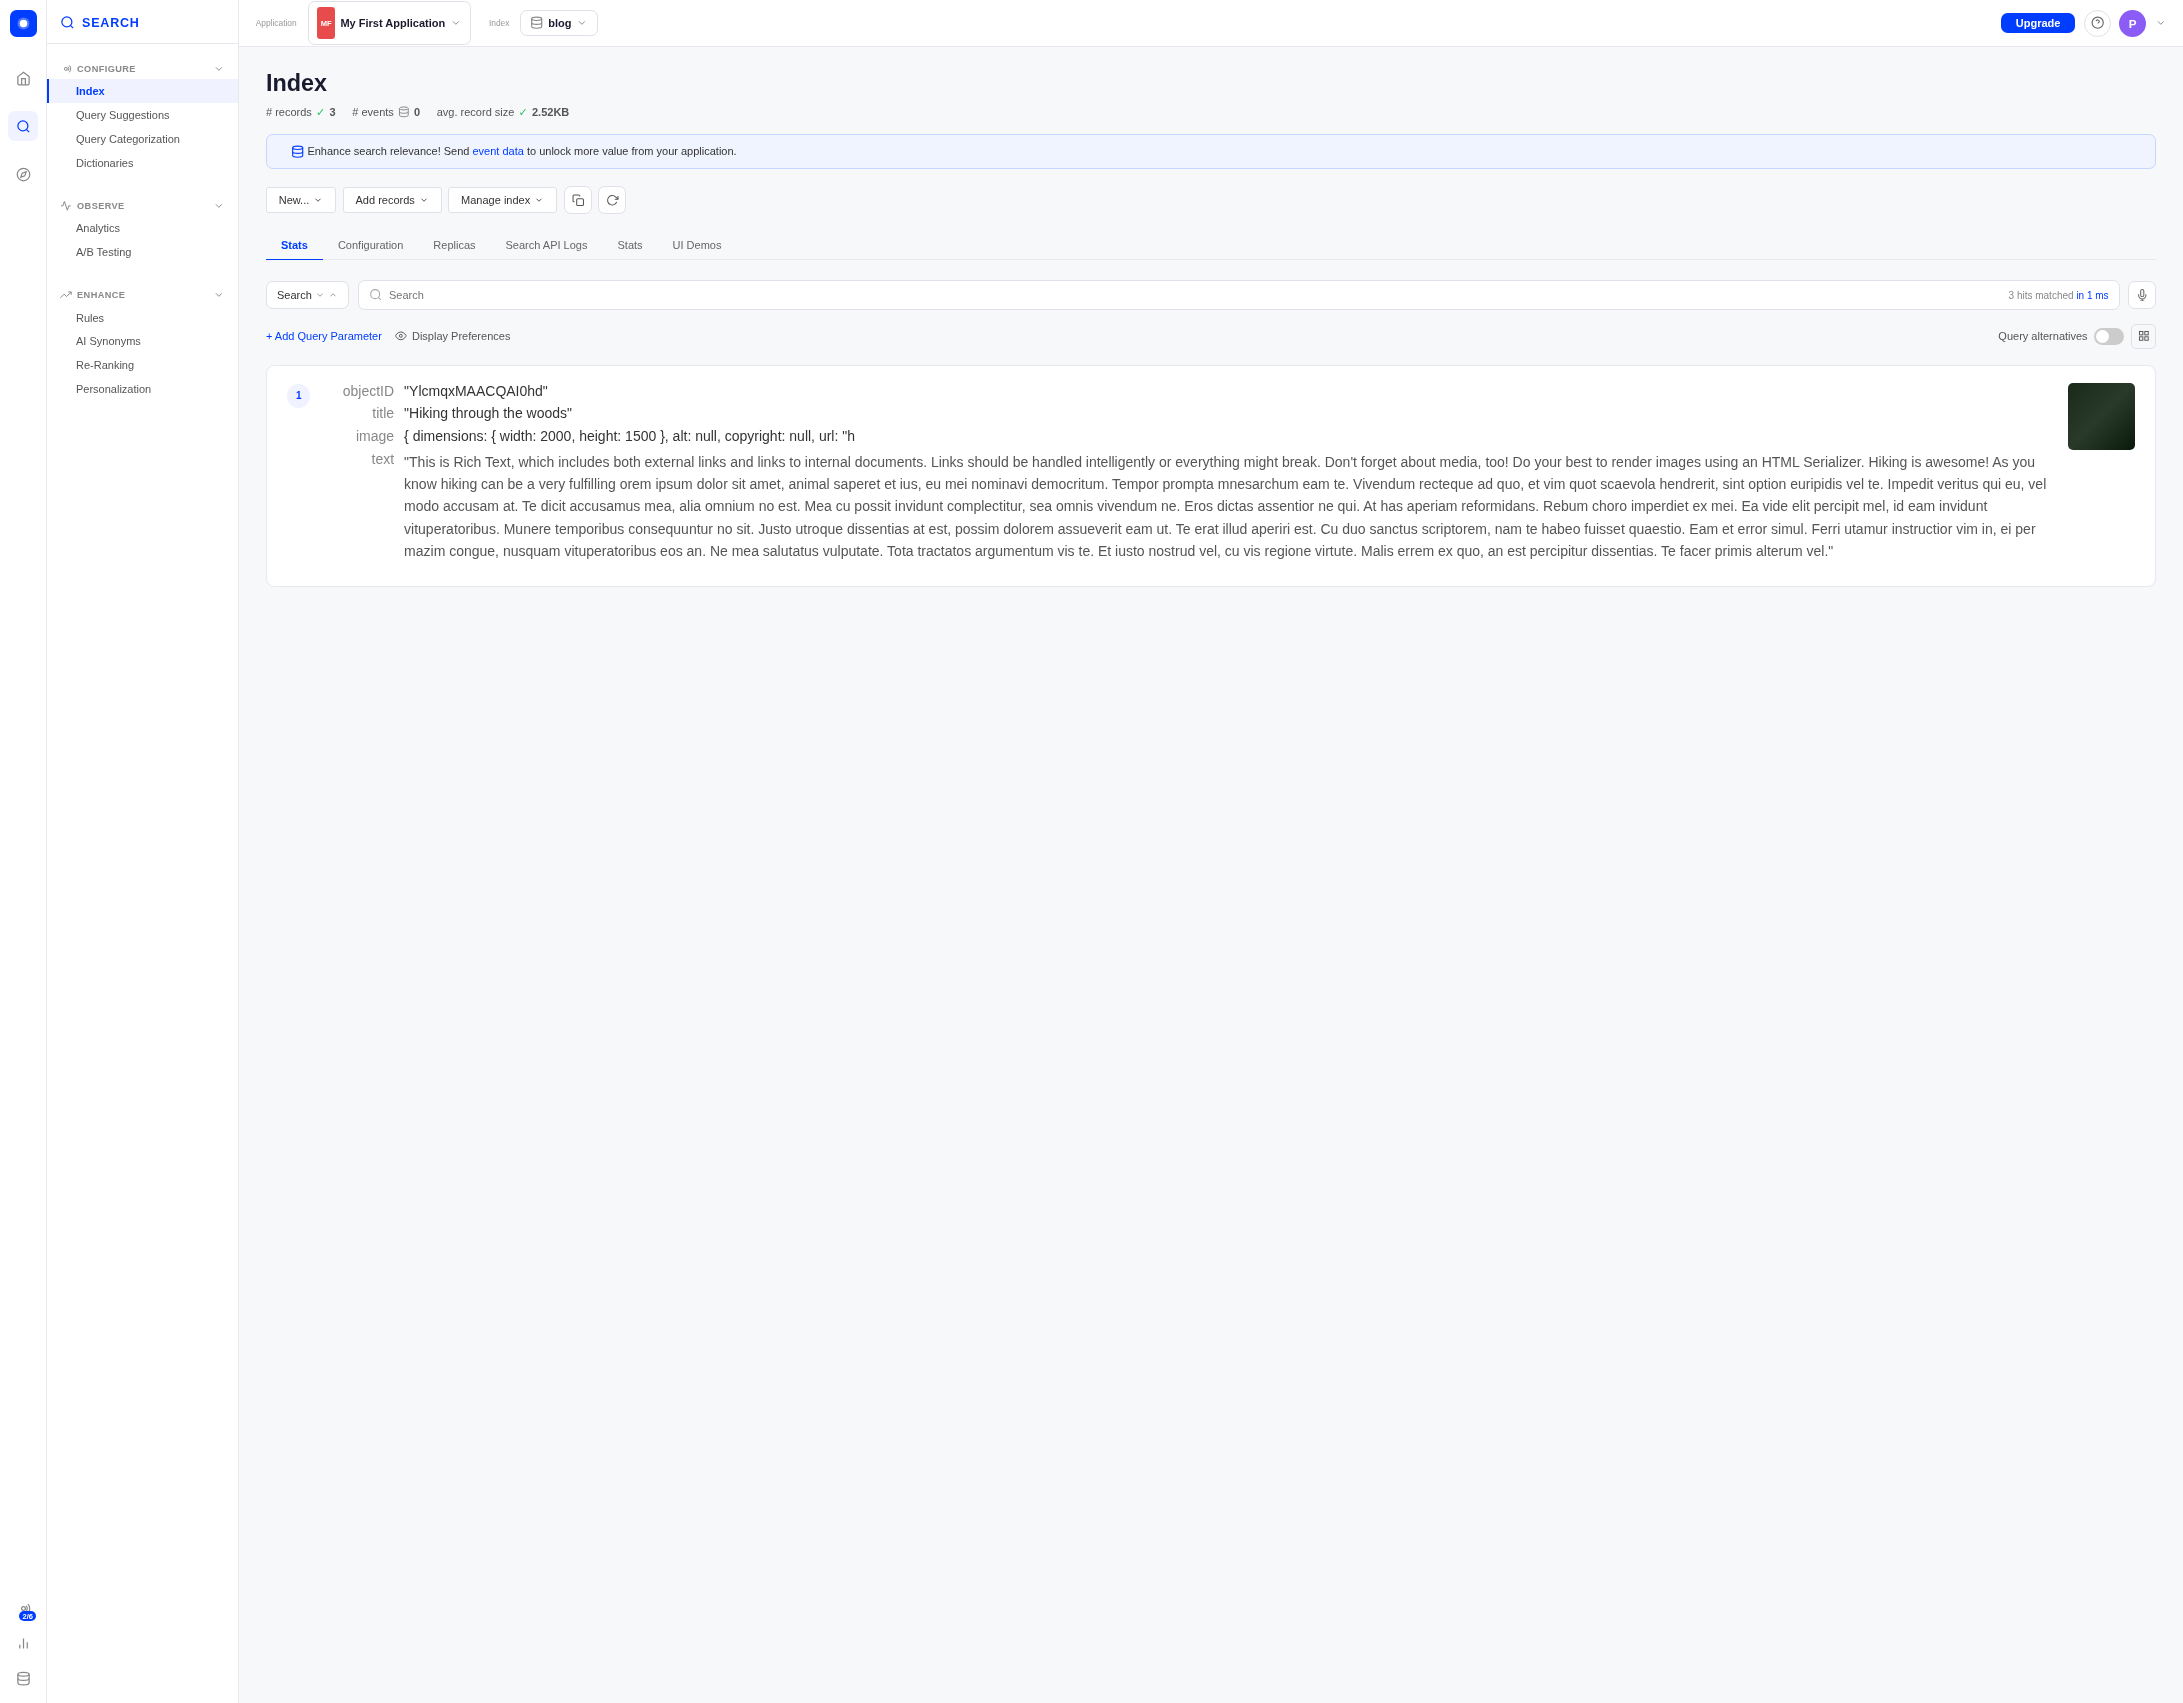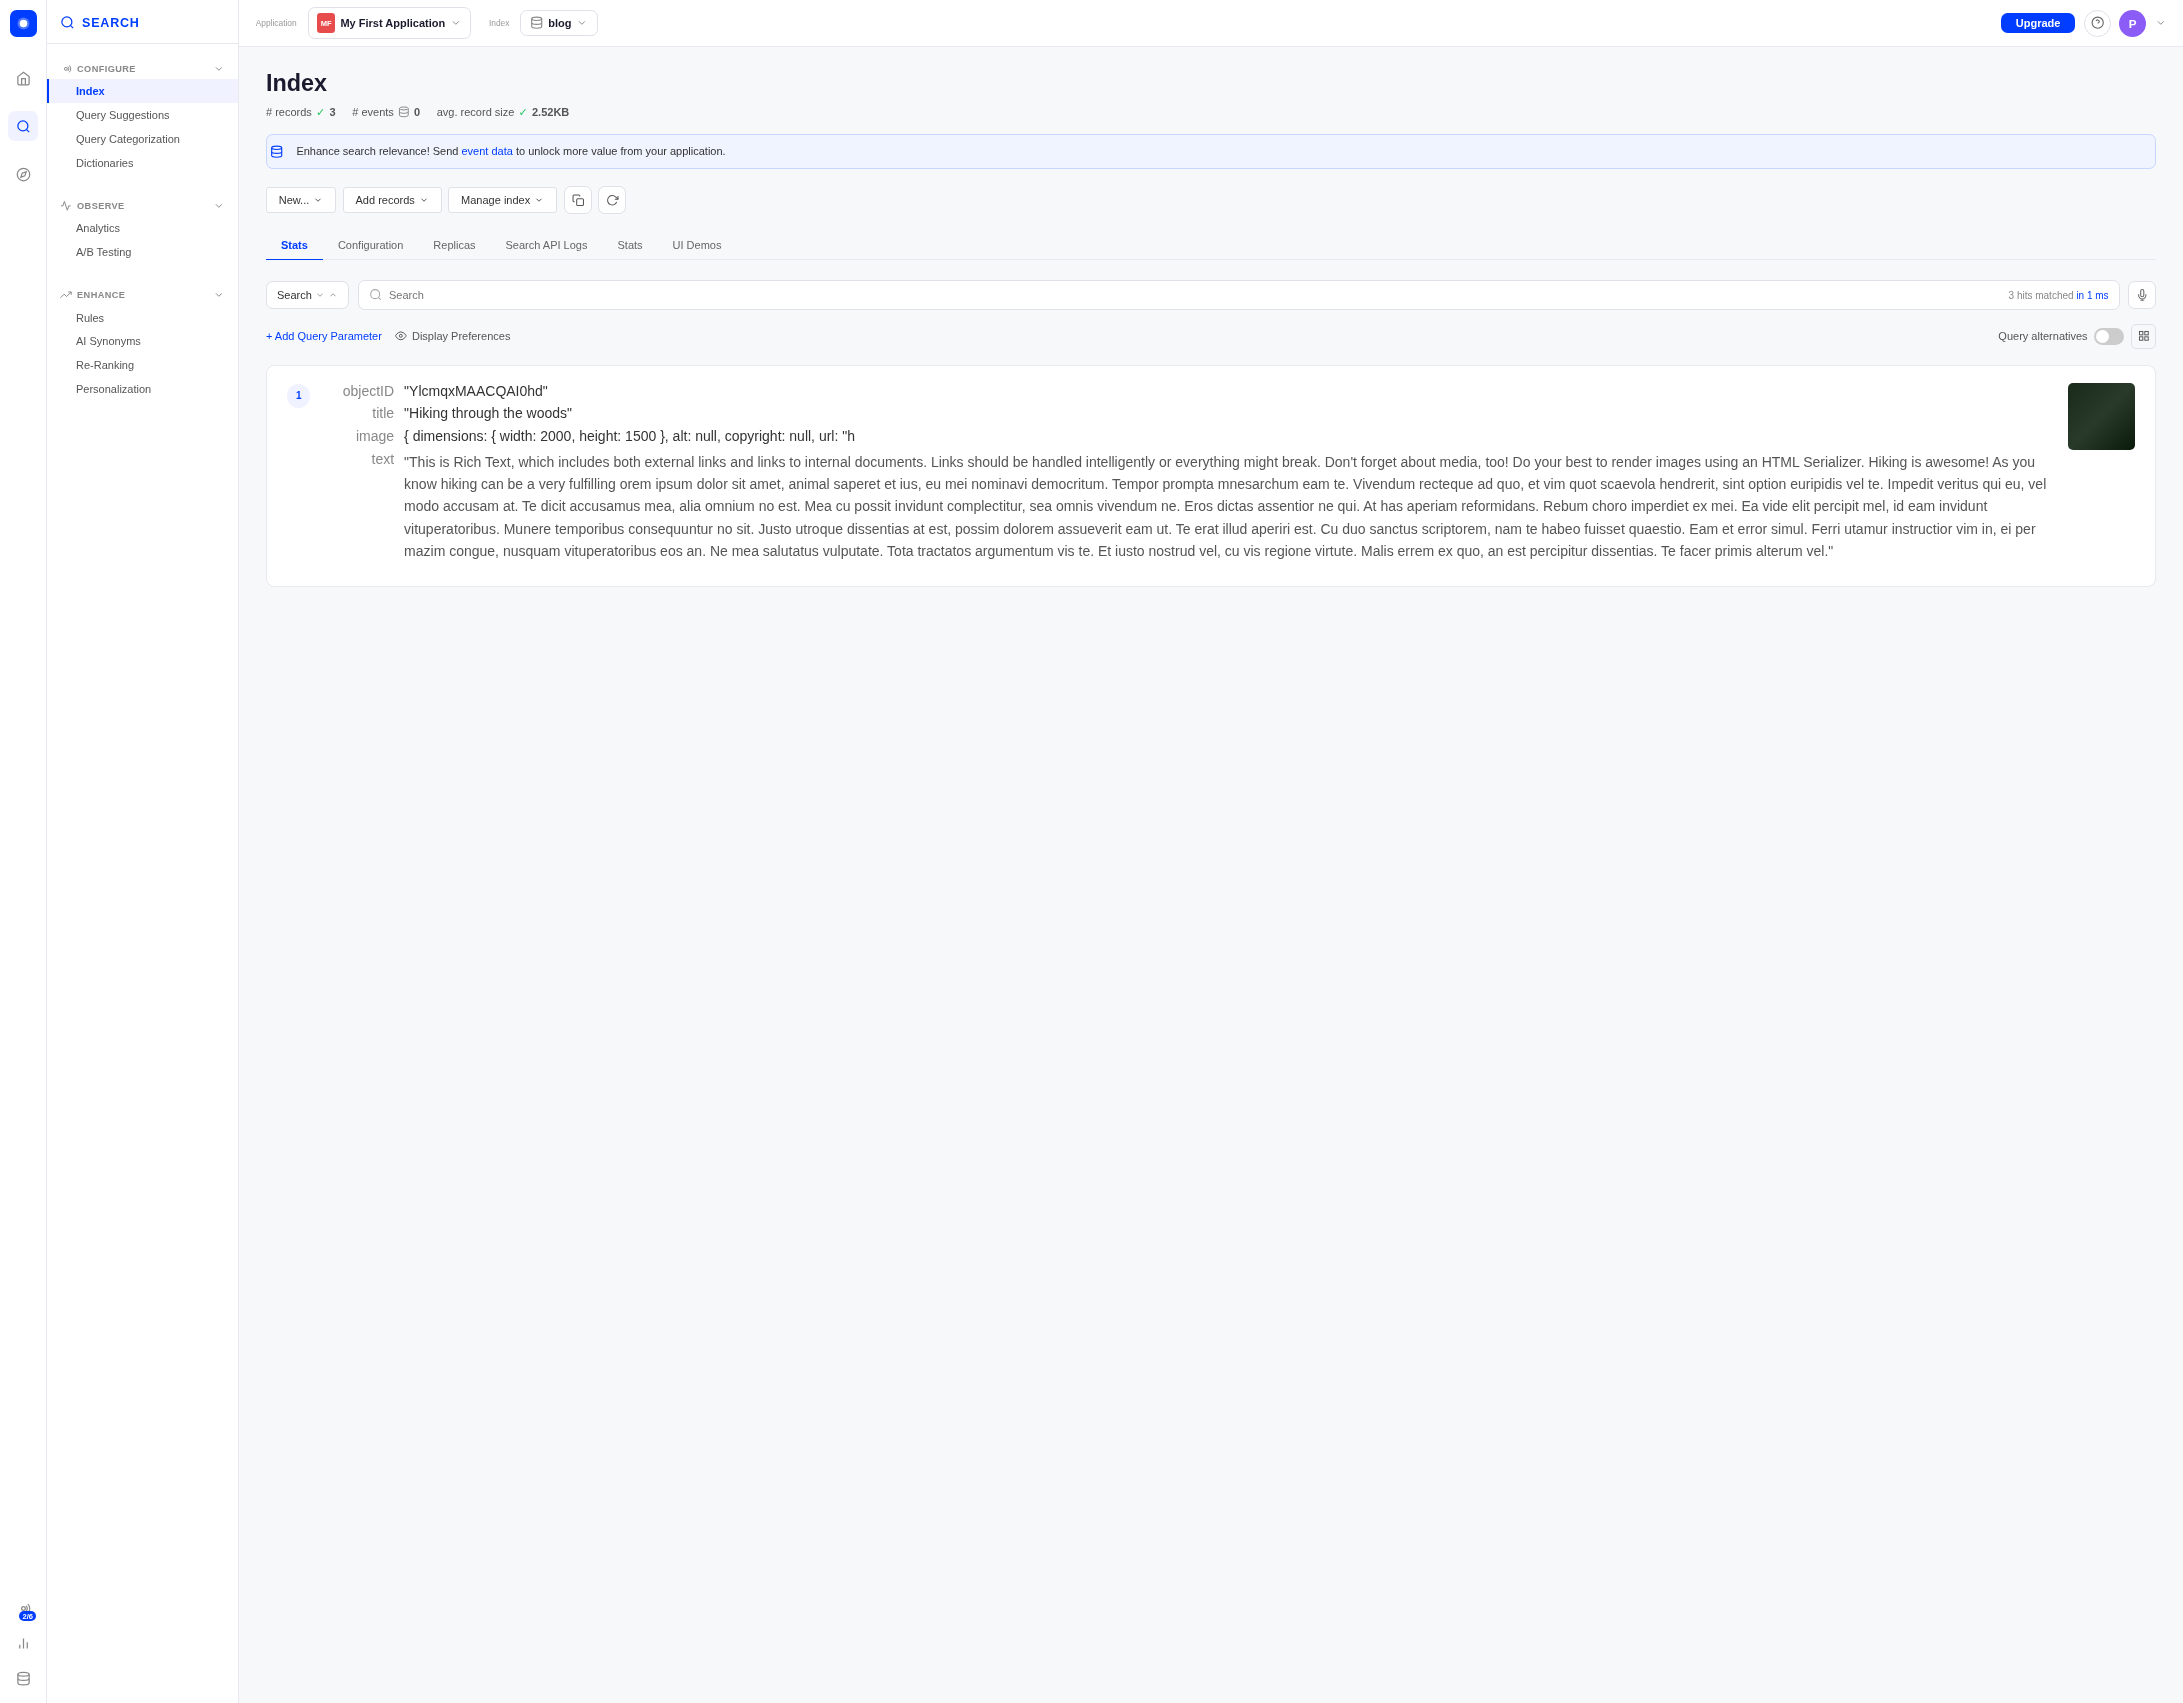--- a/index.html
+++ b/index.html
@@ -108,21 +108,21 @@
       display: flex; align-items: center; gap: 5px;
       border: 0.8px solid #e0e0e8;
       border-radius: 6.7px;
       padding: 5px 8.4px;
       cursor: pointer;
       background: #fff;
       font-size: 11px;
     }
     .topbar-value { font-weight: 600; color: #1a1a2e; }
     .topbar-app-icon {
-      width: 18.4px; height: 20px;
+      width: 18.4px; height: 32px;
       background: #e84b4b;
       color: white; font-weight: 700; font-size: 7.5px;
       border-radius: 3.3px;
       display: flex; align-items: center; justify-content: center;
     }
     .topbar-right { margin-left: auto; display: flex; align-items: center; gap: 8.4px; }
     .upgrade-btn {
       background: #003dff;
       color: white;
       border: none;
@@ -163,25 +163,25 @@
       display: flex; align-items: center; gap: 16.7px;
       margin-bottom: 15px;
       font-size: 11px;
       color: #555;
     }
     .stat-item { display: flex; align-items: center; gap: 4.2px; }
     .stat-check { color: #22c55e; }
     .stat-value { font-weight: 600; }
 
     .info-banner {
-      display: flex; align-items: center; gap: 13px;
+      display: flex; align-items: center; gap: 3px;
       background: #f0f4ff;
       border: 0.8px solid #c7d5ff;
       border-radius: 6.7px;
-      padding: 10px 3px;
+      padding: 10px 24px;
       margin-bottom: 16.7px;
       color: #333;
       font-size: 11px;
     }
     .info-banner a { color: #003dff; text-decoration: none; }
 
     .toolbar {
       display: flex; align-items: center; gap: 6.7px;
       margin-bottom: 16.7px;
     }

